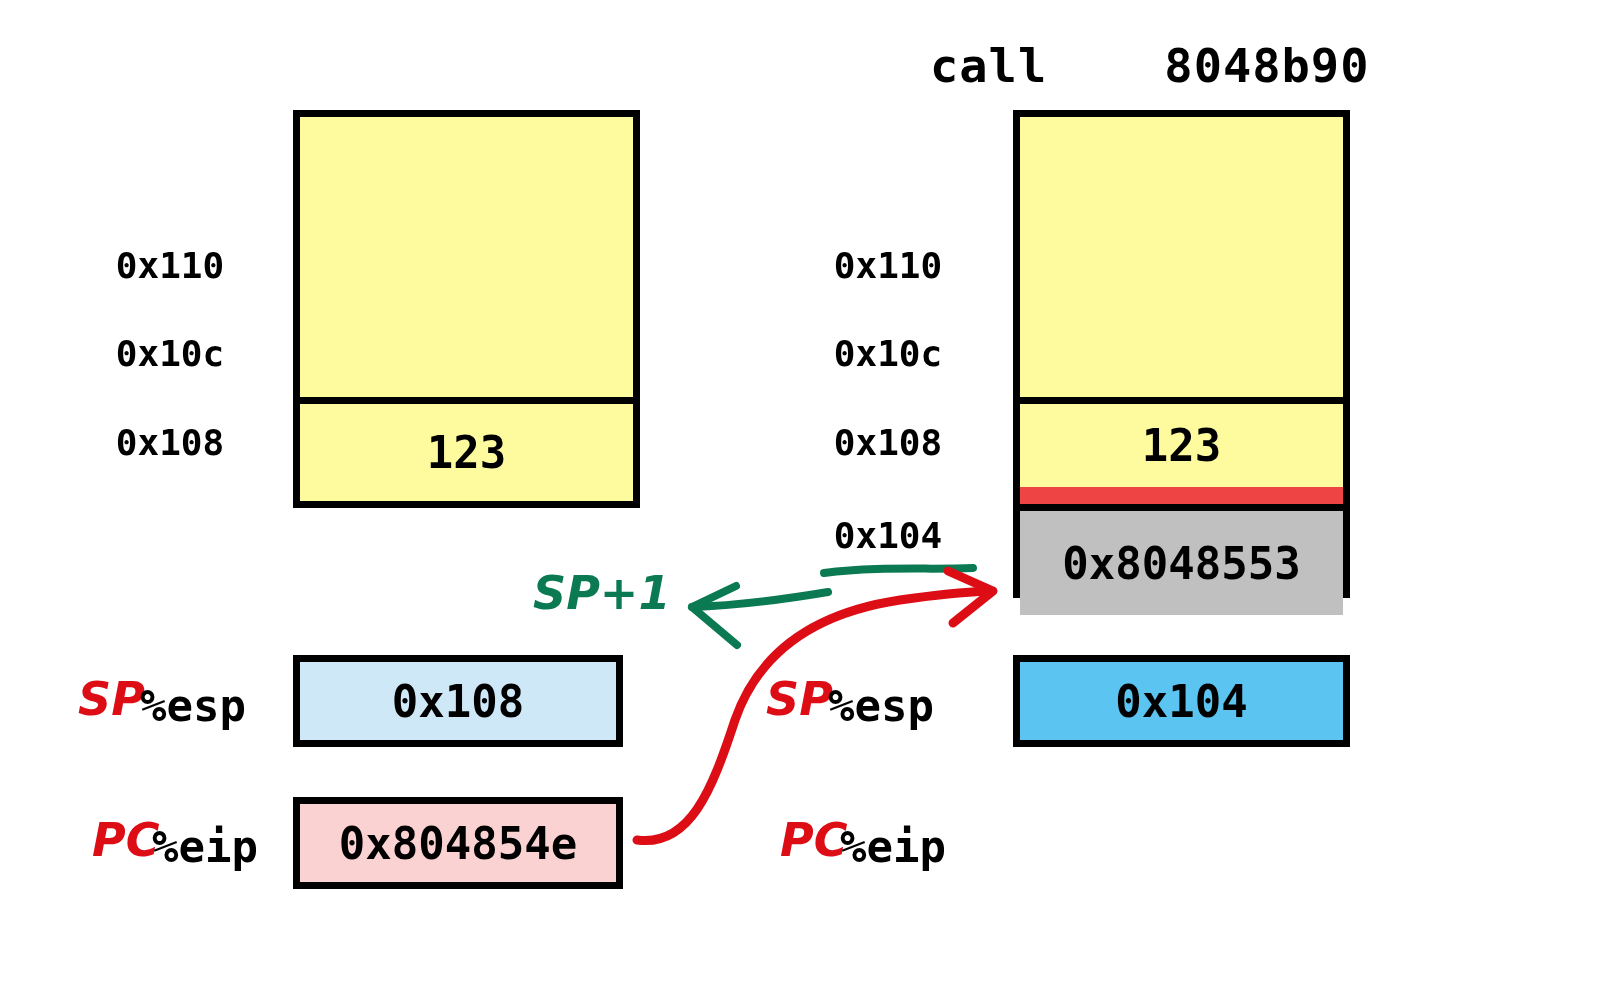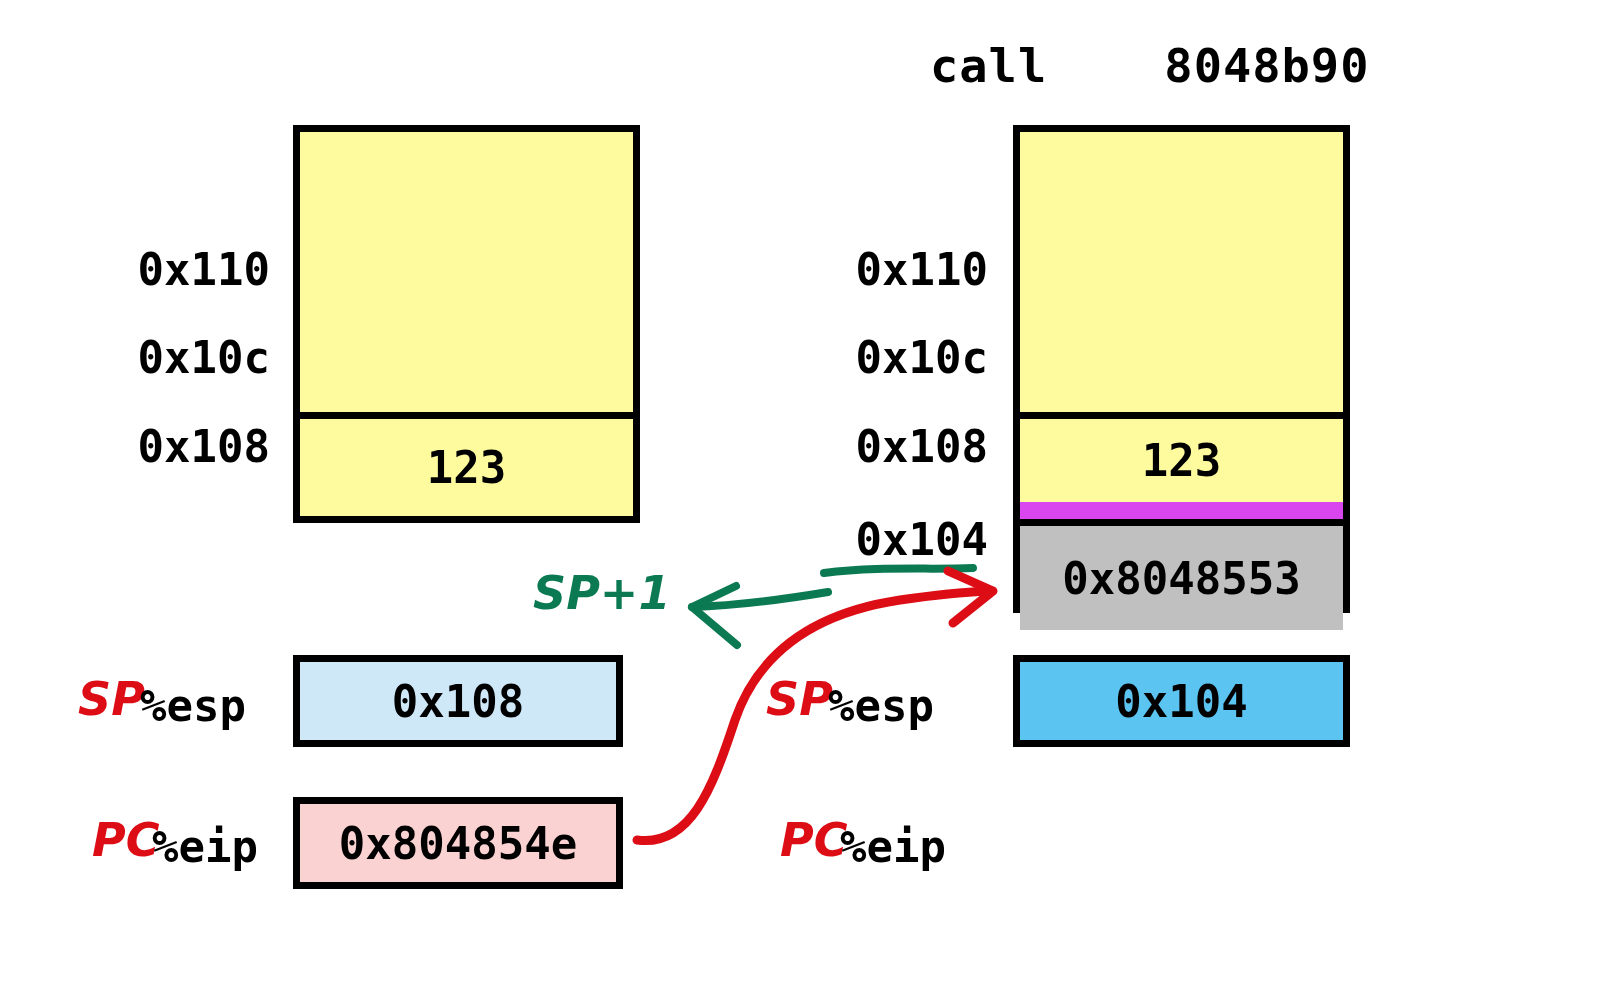--- a/index.html
+++ b/index.html
@@ -25,35 +25,34 @@
     white-space: pre;
     line-height: 1;
   }
 
   .title {
     font-size: 47px;
     letter-spacing: 1px;
   }
 
   .addr-label {
-    font-size: 44px;
-    text-align: right;
+    font-size: 36px;
+    text-align: center;
   }
 
   .reg-label {
     font-size: 44px;
   }
 
   
   .stack {
     position: absolute;
     border: 7px solid #000000;
     box-sizing: border-box;
-    background: #d946ef;
-    margin-top: 15px;
+    background: #ef4444;
   }
   .stack-row {
     position: absolute;
     left: 0;
     right: 0;
     box-sizing: border-box;
     display: flex;
     align-items: center;
     justify-content: center;
   }

